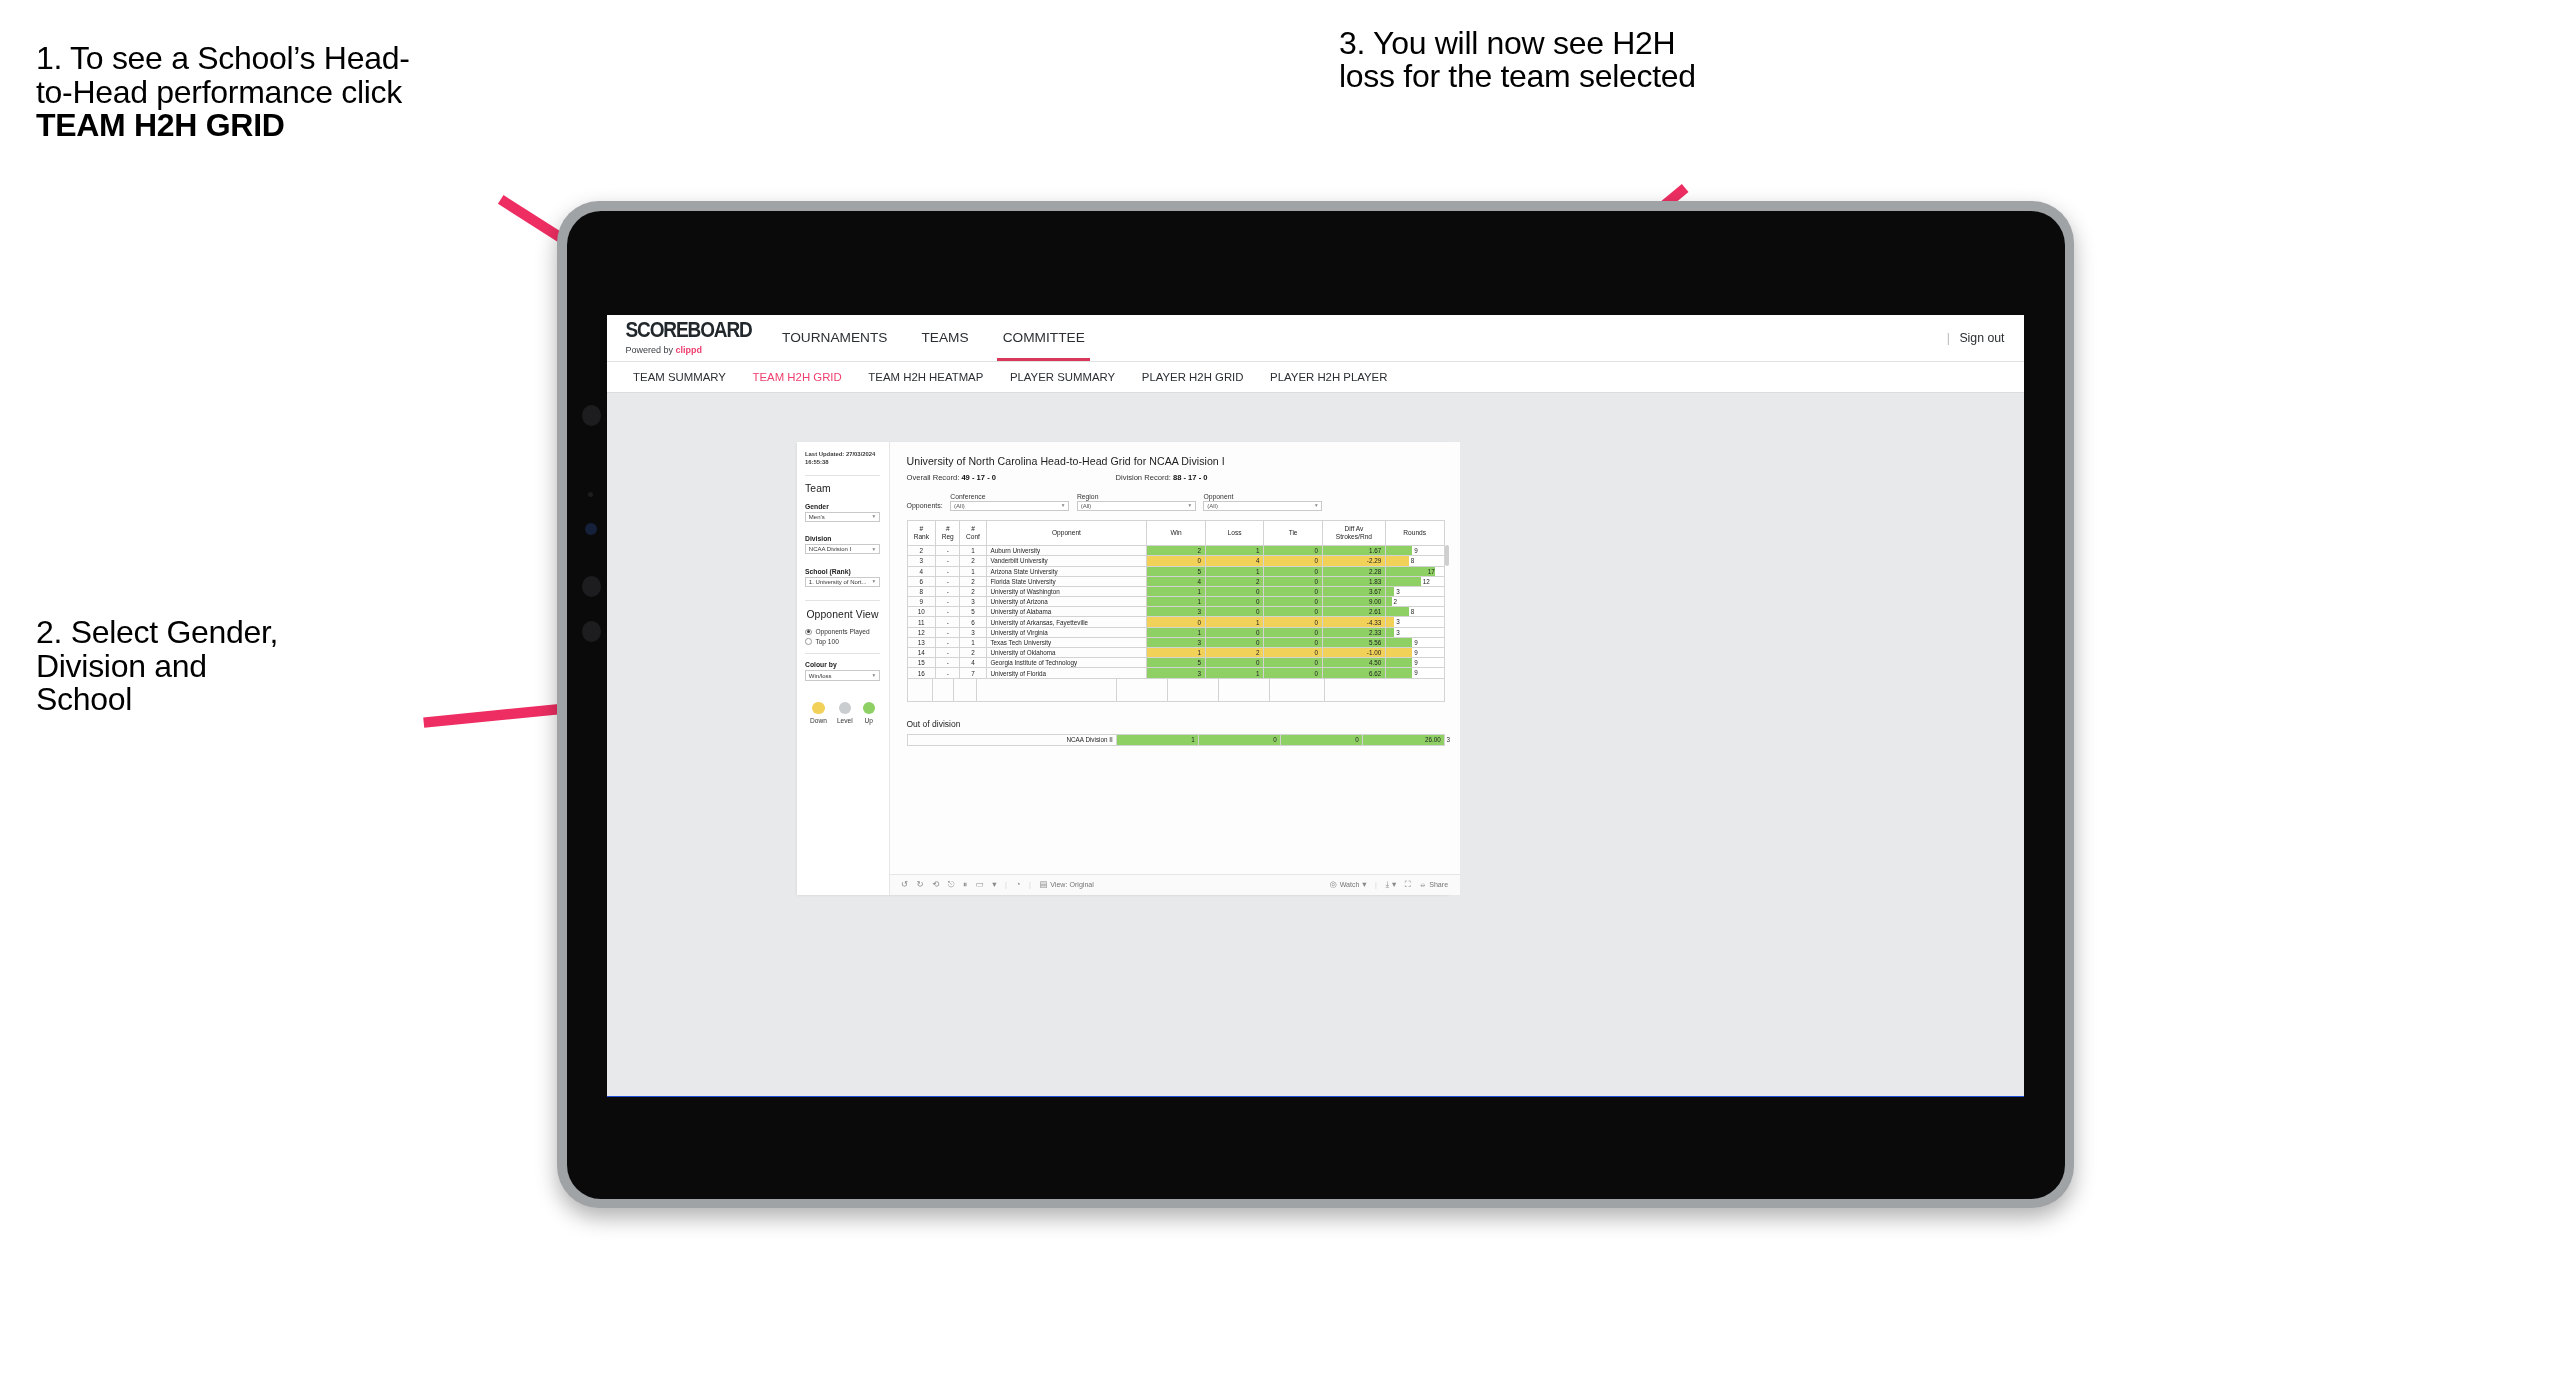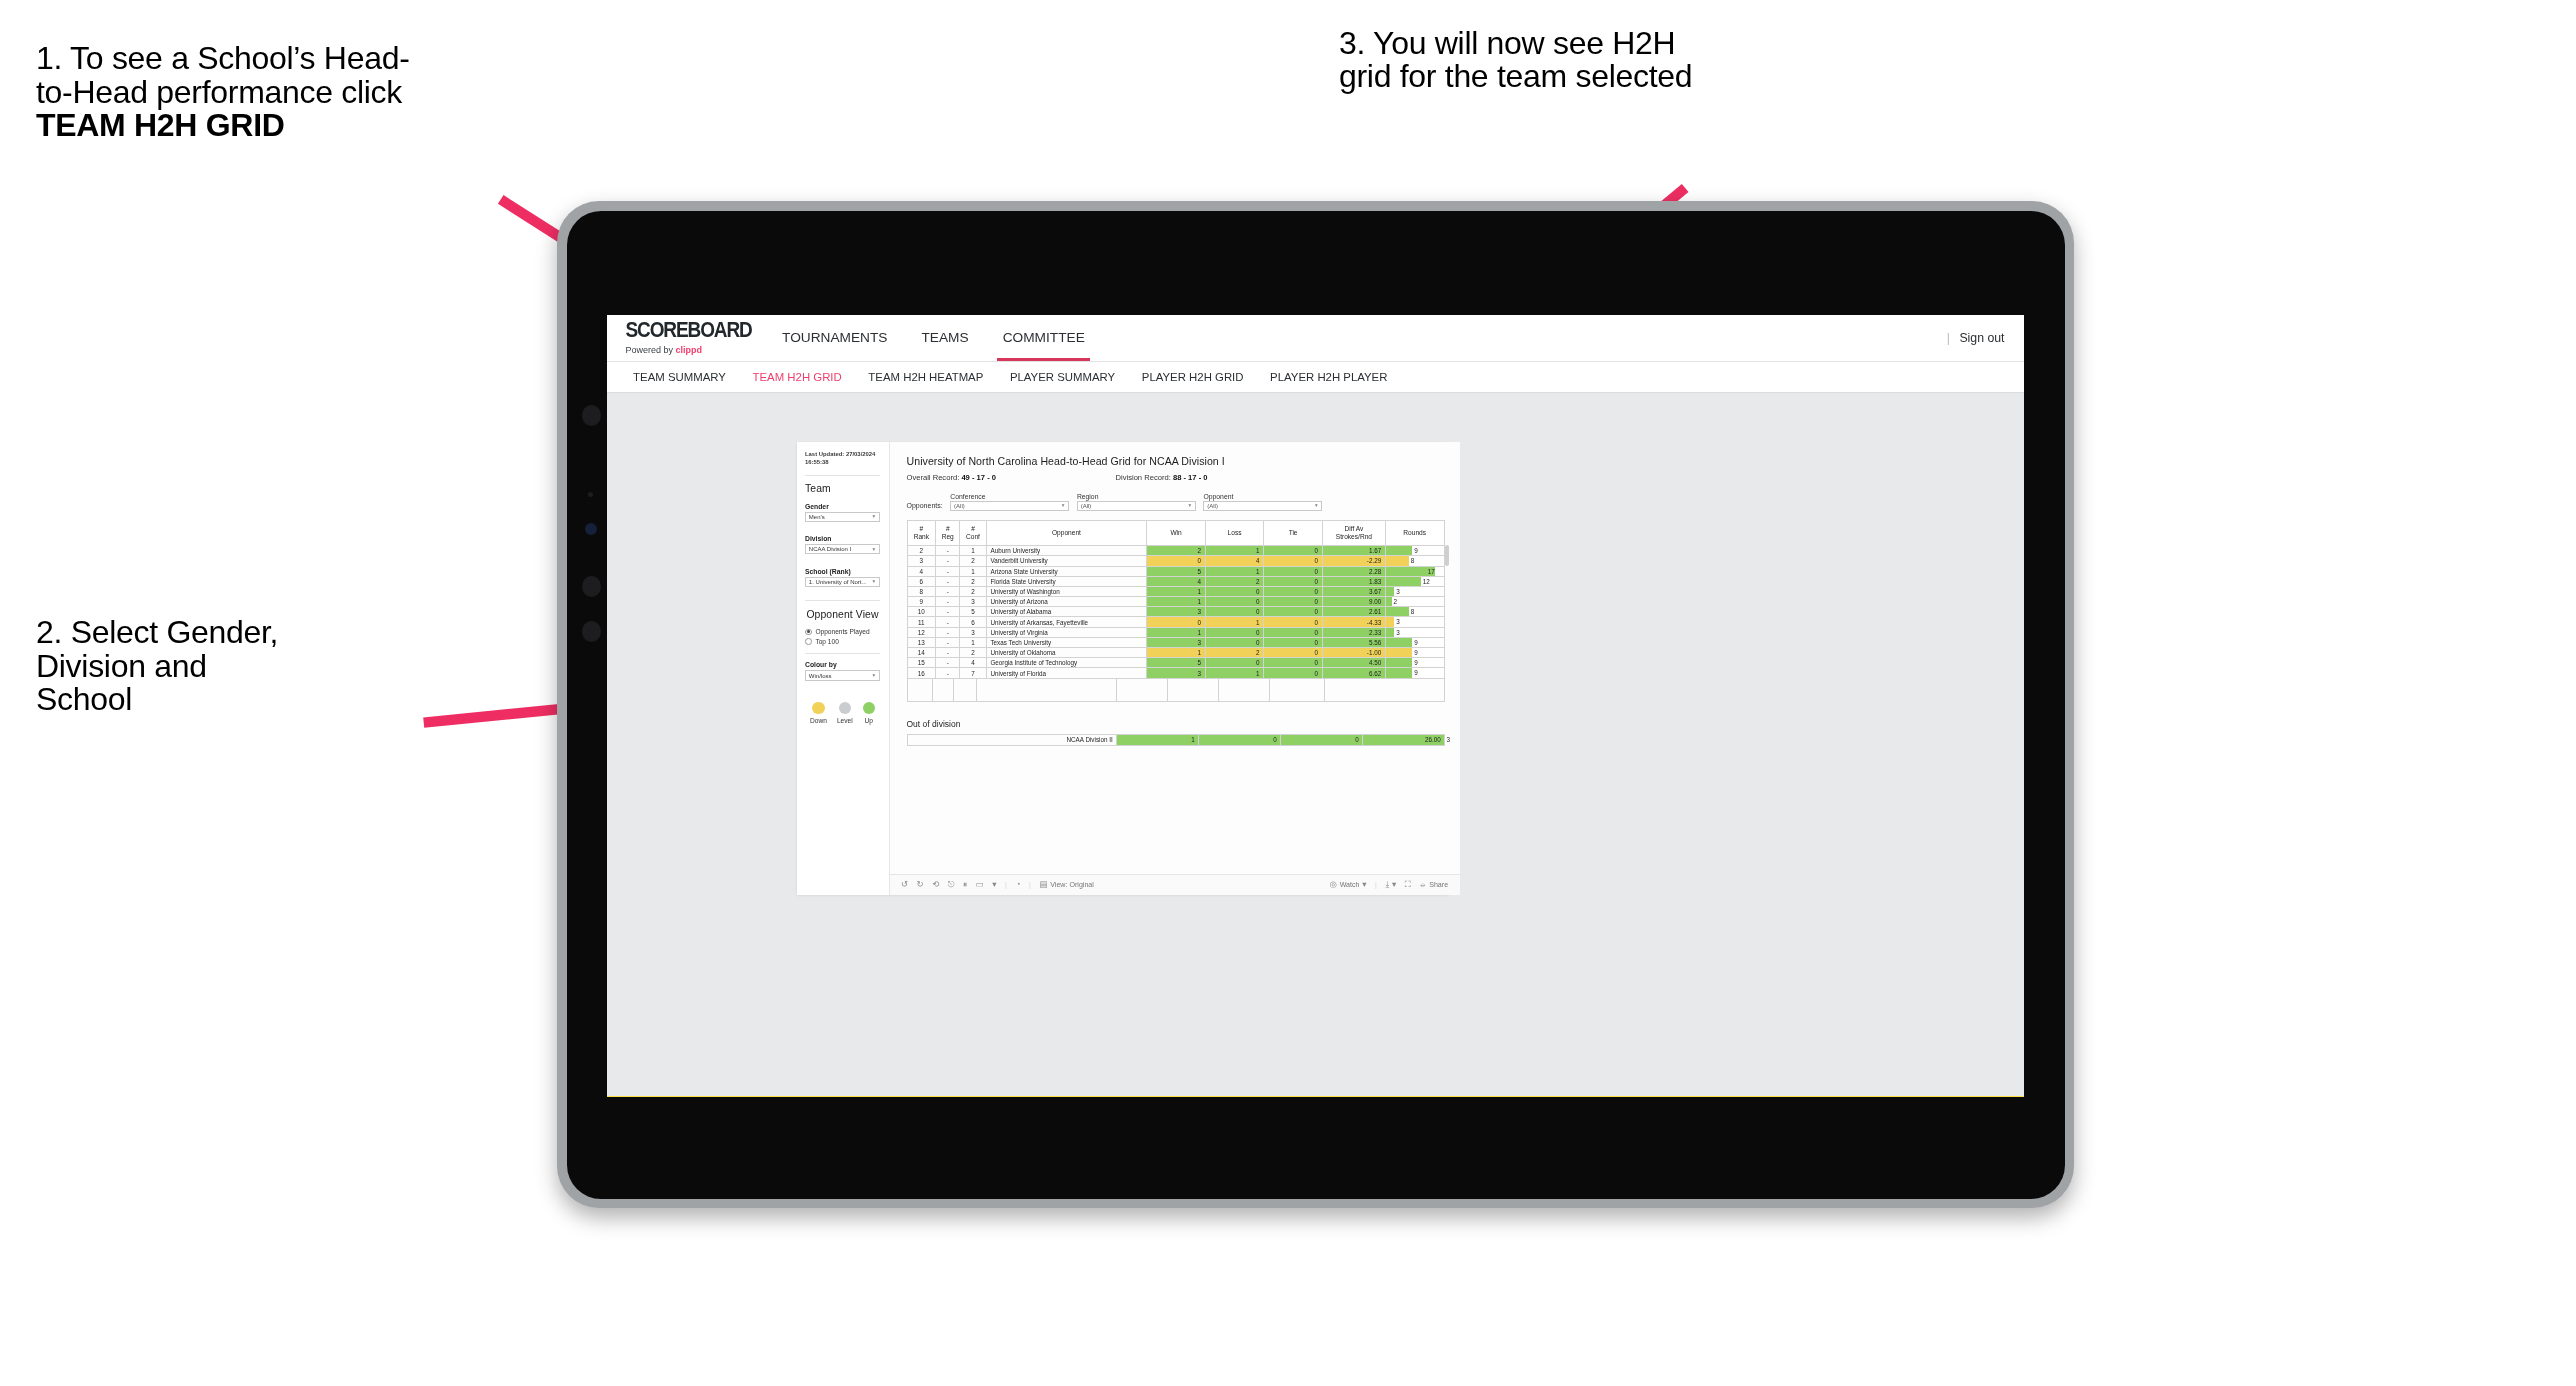--- a/index.html
+++ b/index.html
@@ -49,21 +49,21 @@
     border-radius: 50%;
     background: #1d1d1f;
   }
   .bezel-dot.lens { background: #15213a; }
 
   
   #screen {
     position: absolute;
     left: 40px; top: 104px;
     width: 1417px; height: 782px;
-    background: #fde047;
+    background: #1d4ed8;
     overflow: hidden;
   }
 
   
   #topbar {
     height: 47px; background: #fff;
     display: flex; align-items: center;
     border-bottom: 0.9px solid #e2e2e2;
     position: relative;
   }
@@ -222,21 +222,21 @@
   </div>
 
   <div id="annot2" class="annot">
     <span>2. Select Gender,</span><br>
     <span>Division and</span><br>
     <span>School</span>
   </div>
 
   <div id="annot3" class="annot">
     <span>3. You will now see H2H</span><br>
-    <span>grid for the team selected</span>
+    <span>loss for the team selected</span>
   </div>
 
   <svg class="arrow" style="left:493px;top:190px;width:313px;height:199px;" viewBox="0 0 330 210" width="313" height="199">
     <defs>
       <marker id="ah" markerWidth="6" markerHeight="6" refX="2.6" refY="3" orient="auto">
         <path d="M0,0 L6,3 L0,6 z" fill="#ee2e63"></path>
       </marker>
     </defs>
     <line x1="8" y1="10" x2="272" y2="178" stroke="#ee2e63" stroke-width="11" marker-end="url(#ah)"></line>
   </svg>

